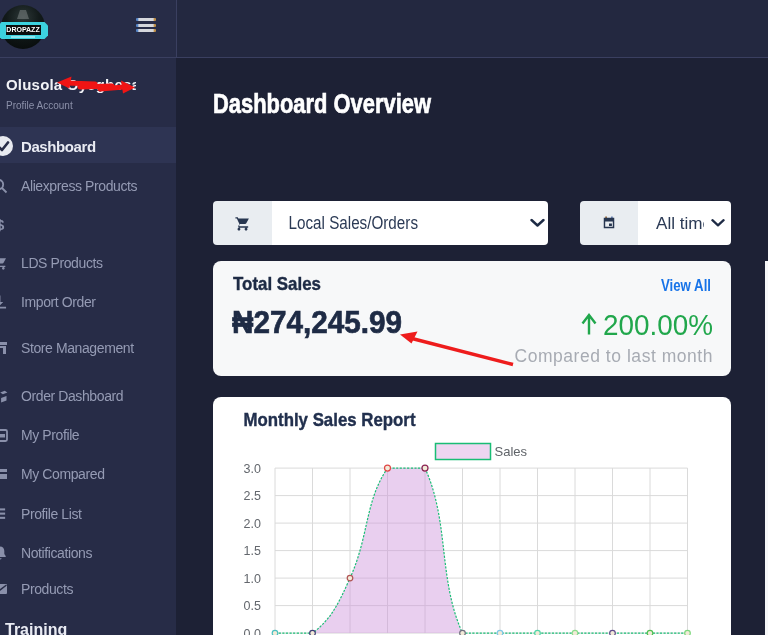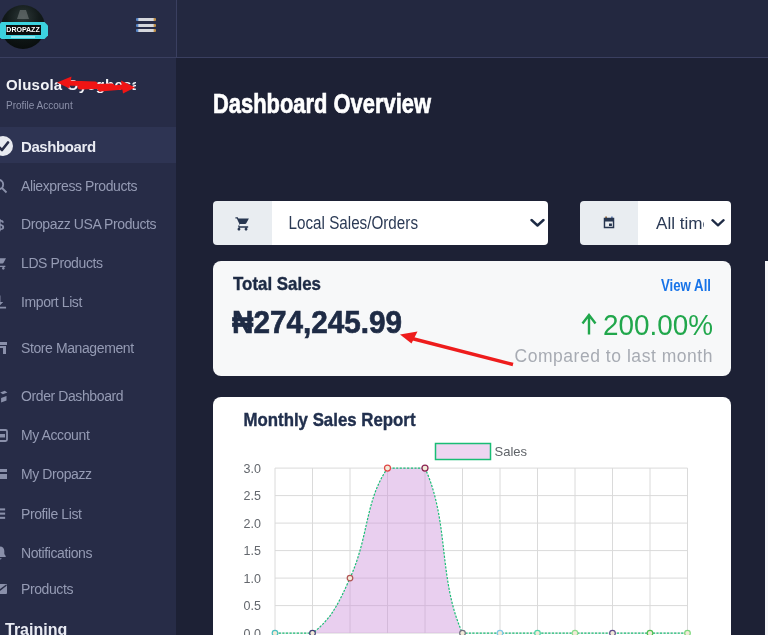--- a/index.html
+++ b/index.html
@@ -88,61 +88,60 @@
     <svg width="16" height="16" viewBox="0 0 16 16">
       <circle cx="6.5" cy="6.5" r="4.7" fill="none" stroke="#8a90aa" stroke-width="1.8"></circle>
       <line x1="10" y1="10" x2="14.5" y2="14.5" stroke="#8a90aa" stroke-width="1.8"></line>
     </svg>
     <span class="lbl">Aliexpress Products</span>
   </div>
   <div class="mi abs" style="top:208px">
     <svg width="16" height="16" viewBox="0 0 16 16">
       <text x="8" y="13.5" font-size="15" font-weight="bold" fill="#8a90aa" text-anchor="middle" font-family="Liberation Sans">$</text>
     </svg>
-    <span class="lbl">Dropazz USA Products</span>
   </div>
   <div class="mi abs" style="top:246.5px">
     <svg width="16" height="16" viewBox="0 0 24 24" fill="#8a90aa">
       <path d="M7 18c-1.1 0-2 .9-2 2s.9 2 2 2 2-.9 2-2-.9-2-2-2zm10 0c-1.1 0-2 .9-2 2s.9 2 2 2 2-.9 2-2-.9-2-2-2zM7.2 14.6l.1-.2.9-1.6h7.4c.75 0 1.41-.41 1.75-1.03L21 5H6.2L5.3 3H2v2h2l3.6 7.6-1.35 2.45C5.5 16.37 6.48 18 8 18h12v-2H8c-.14 0-.25-.11-.25-.25z"></path>
     </svg>
     <span class="lbl">LDS Products</span>
   </div>
   <div class="mi abs" style="top:286px">
     <svg width="15" height="15" viewBox="0 0 16 16" fill="#8a90aa">
       <path d="M7 1h2v7h3l-4 4-4-4h3z"></path>
       <path d="M1 13h14v2H1z"></path>
     </svg>
-    <span class="lbl">Import List</span>
+    <span class="lbl">Import Order</span>
   </div>
   <div class="mi abs" style="top:332px">
     <svg width="16" height="16" viewBox="0 0 16 16" fill="#8a90aa">
       <path d="M1 2h14v3H1z"></path>
       <path d="M2 6h12v8H2zM5 8v6h6V8z" fill-rule="evenodd"></path>
     </svg>
     <span class="lbl">Store Management</span>
   </div>
   <div class="mi abs" style="top:380px">
     <svg width="16" height="16" viewBox="0 0 16 16" fill="#8a90aa">
       <path d="M2 2l5 2-5 2-3-2zM8 5l5-2 3 2-5 2zM1 9l6 2v5l-6-2zM15 9l-6 2v5l6-2z" transform="translate(1,0) scale(.9)"></path>
     </svg>
     <span class="lbl">Order Dashboard</span>
   </div>
   <div class="mi abs" style="top:419px">
     <svg width="16" height="16" viewBox="0 0 16 16">
       <rect x="1" y="3" width="14" height="11" rx="1.5" fill="none" stroke="#8a90aa" stroke-width="1.8"></rect>
       <rect x="8" y="7" width="5" height="3.5" fill="#8a90aa"></rect>
     </svg>
-    <span class="lbl">My Account</span>
+    <span class="lbl">My Profile</span>
   </div>
   <div class="mi abs" style="top:458px">
     <svg width="16" height="16" viewBox="0 0 16 16" fill="#8a90aa">
       <path d="M1 3h14v3H1z"></path>
       <path d="M1 8h14v5H1z"></path>
     </svg>
-    <span class="lbl">My Dropazz</span>
+    <span class="lbl">My Compared</span>
   </div>
   <div class="mi abs" style="top:498px">
     <svg width="15" height="15" viewBox="0 0 16 16" fill="#8a90aa">
       <rect x="1" y="2" width="13" height="2.2"></rect>
       <rect x="1" y="6.5" width="13" height="2.2"></rect>
       <rect x="1" y="11" width="13" height="2.2"></rect>
     </svg>
     <span class="lbl">Profile List</span>
   </div>
   <div class="mi abs" style="top:537px">

